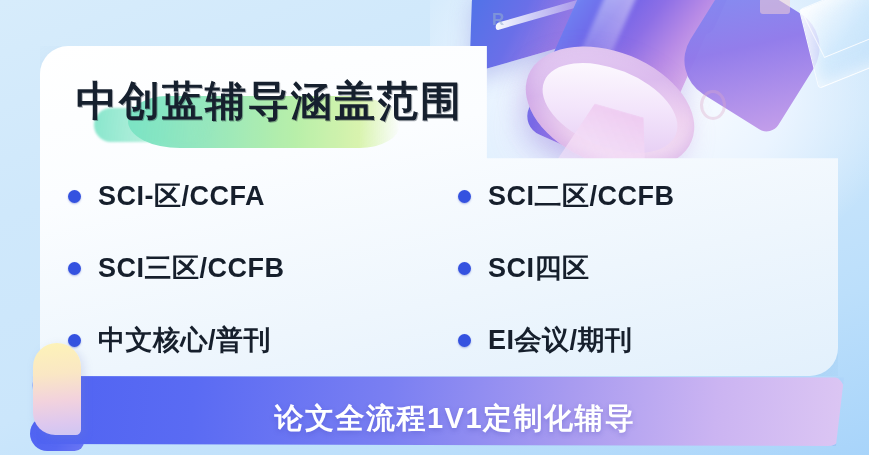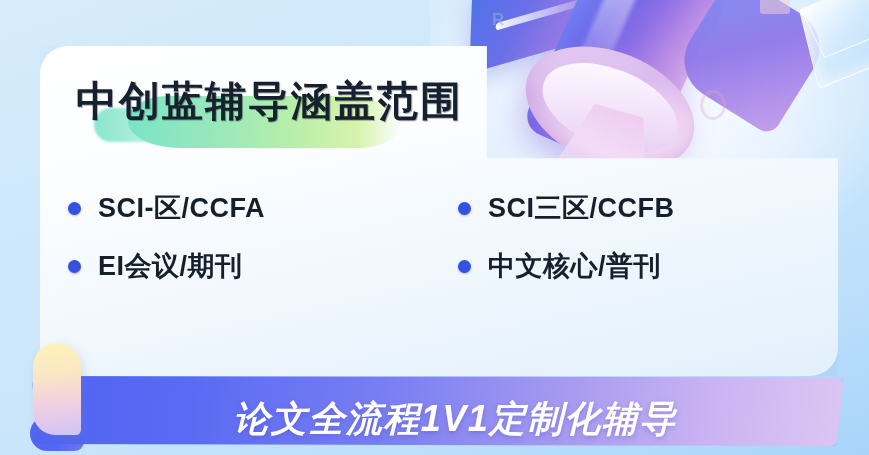--- a/index.html
+++ b/index.html
@@ -159,25 +159,25 @@
     font-size:41px;
     font-weight:900;
     letter-spacing:2px;
     color:#16202e;
     line-height:1.16;
     text-shadow:1px 1px 0 rgba(22,32,46,.35);
   }
 
   
   .list {
-    position:absolute; left:68px; top:190px;
+    position:absolute; left:68px; top:178px;
     width:700px;
     display:grid;
     grid-template-columns:390px 310px;
-    row-gap:22px;
+    row-gap:36px;
   }
   .li { display:flex; align-items:center; }
   .dot {
     width:13px; height:13px; border-radius:50%;
     background:#3452e0;
     margin-right:17px;
     flex:0 0 auto;
     box-shadow:0 1px 2px rgba(40,60,190,.35);
   }
   .li-label {
@@ -193,21 +193,21 @@
     position:absolute; left:32px; top:376px;
     width:812px; height:70px;
     background:linear-gradient(95deg,#4f63f2 0%,#5a6bf3 20%,#7a7ff2 44%,#a89bf0 66%,#cbb4f2 84%,#dcc6f3 100%);
     border-radius:10px 14px 16px 10px;
     clip-path:polygon(0% 0%, 100% 2%, 99.0% 100%, 0.6% 97%);
     box-shadow:0 8px 22px rgba(95,105,230,.25);
   }
   .banner-text {
     position:absolute; left:0; top:0; right:0; bottom:0;
     display:flex; align-items:center; justify-content:center;
-    font-size:36px; font-weight:900; font-style:italic;
+    font-size:29px; font-weight:900; 
     color:#ffffff;
     letter-spacing:1.5px;
     text-shadow:0 2px 5px rgba(70,70,180,.35);
     padding-left:34px;
     margin-top:16px;
   }
   
   .ribbon {
     position:absolute; left:33px; top:343px;
     width:48px; height:92px;
@@ -249,29 +249,37 @@
     <div class="title-text">中创蓝辅导涵盖范围</div>
   </div>
 
   <div class="list">
     <div class="li">
       <span class="dot"></span>
       <span class="li-label">SCI-区/CCFA</span>
     </div>
     <div class="li">
       <span class="dot"></span>
+      <span class="li-label">SCI二区/CCFB</span>
+    </div>
+    <div class="li">
+      <span class="dot"></span>
       <span class="li-label">SCI三区/CCFB</span>
     </div>
     <div class="li">
       <span class="dot"></span>
+      <span class="li-label">SCI四区</span>
+    </div>
+    <div class="li">
+      <span class="dot"></span>
+      <span class="li-label">中文核心/普刊</span>
+    </div>
+    <div class="li">
+      <span class="dot"></span>
       <span class="li-label">EI会议/期刊</span>
-    </div>
-    <div class="li">
-      <span class="dot"></span>
-      <span class="li-label">中文核心/普刊</span>
     </div>
   </div>
 
   <div class="ribbon-tail"></div>
   <div class="banner">
     <div class="banner-text">论文全流程1V1定制化辅导</div>
   </div>
   <div class="ribbon"></div>
 
 </div>

